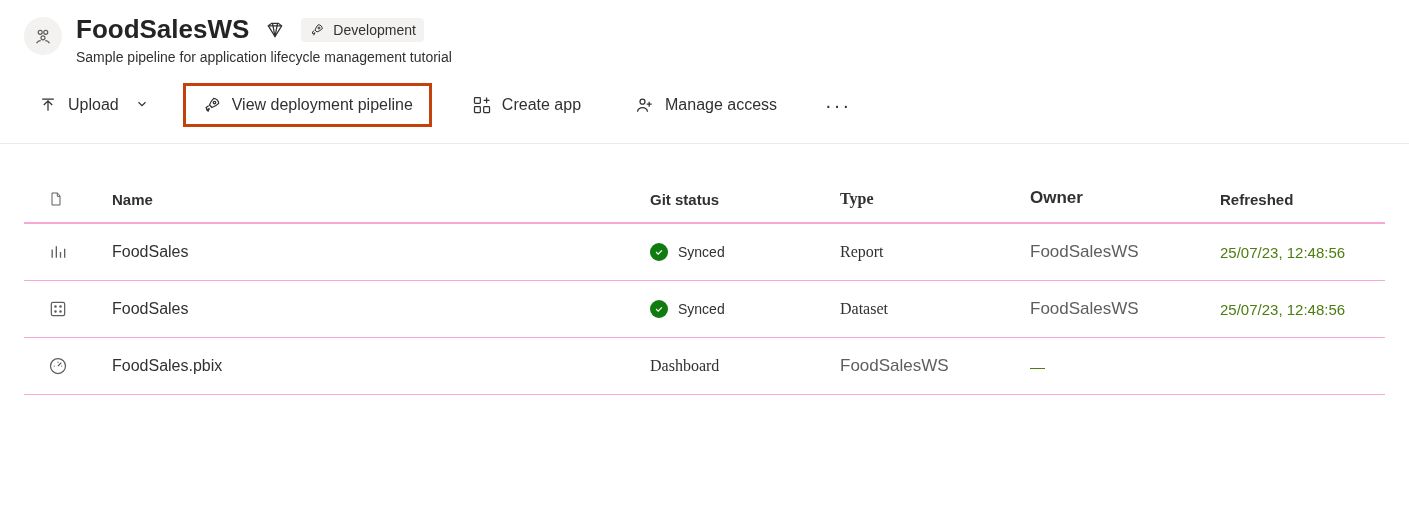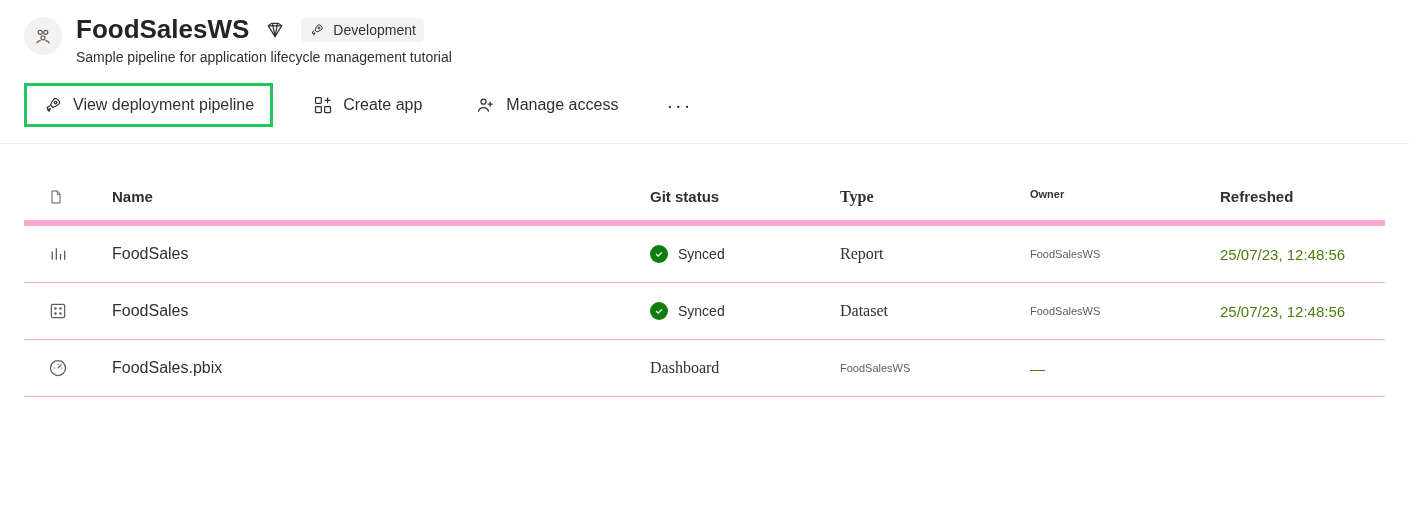--- a/index.html
+++ b/index.html
@@ -85,46 +85,46 @@
     }
     .btn svg { width: 20px; height: 20px; flex-shrink: 0; }
     .btn-new {
       border: 1px solid #c8c6c4;
       font-weight: 600;
       padding: 9px 14px 9px 12px;
     }
     .btn-new svg { width: 18px; height: 18px; }
     .chev { margin-left: 6px; }
     .highlight-box {
-      border: 3px solid #22c55e;
+      border: 3px solid #c2410c;
       padding: 0;
     }
     .highlight-box .btn { padding: 9px 16px; }
     .more-btn {
       padding: 6px 8px;
       font-size: 20px;
       letter-spacing: 2px;
       line-height: 1;
     }
     .table-wrap {
       padding: 30px 24px 0 24px;
     }
     .table-header {
       display: flex;
-      align-items: flex-start;
+      align-items: flex-end;
       padding: 14px 24px;
       font-weight: 600;
       font-size: 15px;
-      border-bottom: 6px solid #f9a8d4;
+      border-bottom: 2px solid #f9a8d4;
     }
     .col-icon { width: 64px; display: flex; align-items: center; }
     .col-name { width: 538px; }
     .col-git { width: 190px; display:flex; align-items:center; gap:10px; }
     .col-type { width: 190px; font-size: 16px; font-family: Liberation Serif, serif;}
-    .col-owner { width: 190px; color: #605e5c; font-size: 11px; }
+    .col-owner { width: 190px; color: #605e5c; font-size: 17px; }
     .col-refreshed { flex: 1; color: #4d7c0f; font-size: 15px; }
     .table-row {
       display: flex;
       align-items: center;
       padding: 18px 24px;
       border-bottom: 1px solid #f9a8d4;
     }
     .table-row .col-name { font-size: 16px; }
     .table-header .col-git,
     .table-header .col-type,
@@ -172,20 +172,33 @@
         </svg>
         <span>Development</span>
       </div>
     </div>
     <div class="subtitle">Sample pipeline for application lifecycle management tutorial</div>
   </div>
 </div>
 
 <div class="toolbar">
 
+  <div class="upload-grp">
+    <button class="btn">
+      <svg viewBox="0 0 24 24" fill="none" stroke="#323130" stroke-width="1.5">
+          <path d="M12 19V7M7 12l5-5 5 5M5 5h14"></path>
+        </svg>
+      <span>Upload</span>
+    </button>
+    <div class="upload-drop">
+      <svg width="14" height="14" viewBox="0 0 24 24" fill="none" stroke="#323130" stroke-width="2">
+          <path d="M6 9l6 6 6-6"></path>
+        </svg>
+    </div>
+  </div>
 
   <div class="highlight-box">
     <button class="btn">
       <svg viewBox="0 0 24 24" fill="none" stroke="#323130" stroke-width="1.5">
         <path d="M14 4c3 0 6 3 6 6-2 2-5 4-8 5l-3-3c1-3 3-6 5-8z"></path>
           <circle cx="15" cy="9" r="1.5"></circle>
           <path d="M8 13l-3 2 1 3 3-2M9 16l-2 4"></path>
       </svg>
       <span>View deployment pipeline</span>
     </button>

